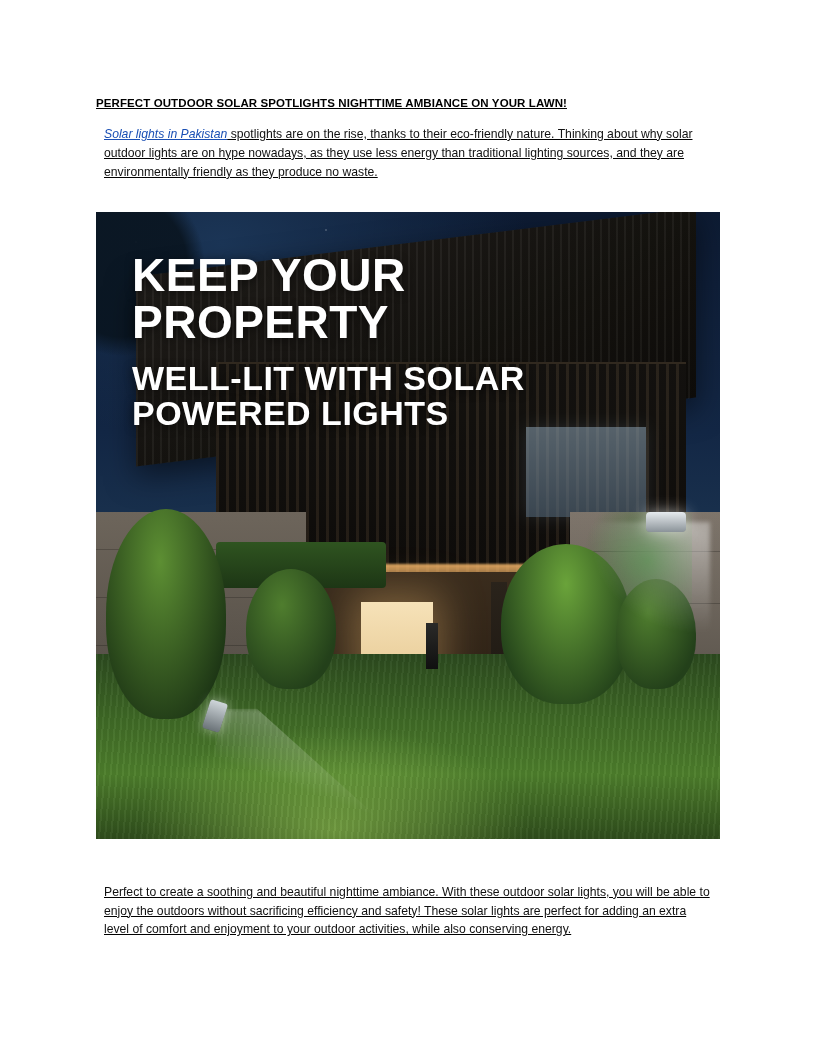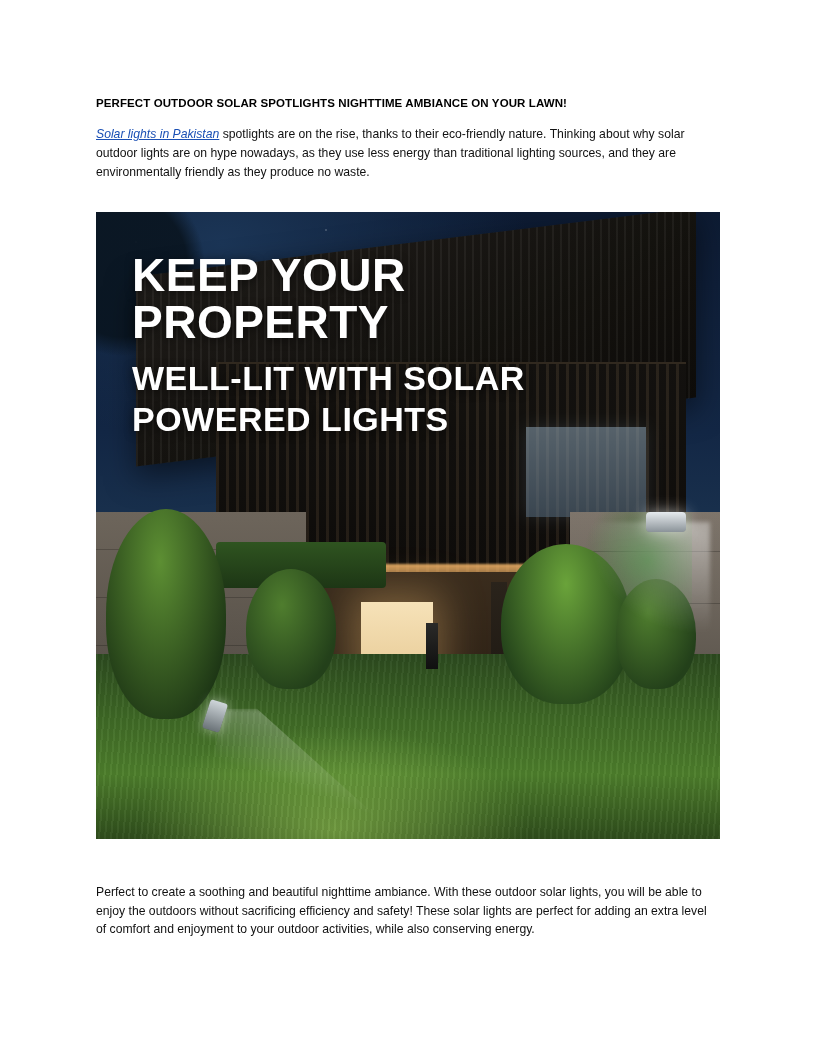--- a/index.html
+++ b/index.html
@@ -14,36 +14,37 @@
     color: #000000;
     -webkit-font-smoothing: antialiased;
   }
   .page {
     position: relative;
     width: 816px;
     height: 1056px;
     background: #ffffff;
     box-sizing: border-box;
     padding: 96px 96px 42px 96px;
+    text-decoration: underline;
   }
   .doc-body {
     width: 624px;
   }
   .heading {
     font-size: 11.5px;
     font-weight: bold;
     letter-spacing: 0.1px;
     line-height: 1.3;
     margin: 0 0 14px 0;
     color: #000;
   }
   .para {
     font-size: 12.2px;
     line-height: 1.55;
-    margin: 0;
+    margin: 8px;
     color: #111;
     text-align: left;
   }
   .link {
     color: #1a4fb4;
     text-decoration: underline;
     font-style: italic;
   }
   .figure {
     margin: 30px 0 0 0;
@@ -244,21 +245,21 @@
     width: 540px;
     color: #ffffff;
     font-family: "Liberation Sans", sans-serif;
     font-weight: bold;
     letter-spacing: 0.5px;
     text-shadow: 0 2px 10px rgba(0,0,0,.55);
     line-height: 1.02;
   }
   .img-text .l1 { font-size: 46px; display: block; }
   .img-text .l2 { font-size: 34px; display: block; margin-top: 16px; }
-  .img-text .l3 { font-size: 34px; display: block; margin-top: 6px; }
+  .img-text .l3 { font-size: 34px; display: block; }
   .after-figure {
     margin-top: 44px;
   }
 </style>
 </head>
 <body>
 
 <div class="page">
   <div class="doc-body">
 

